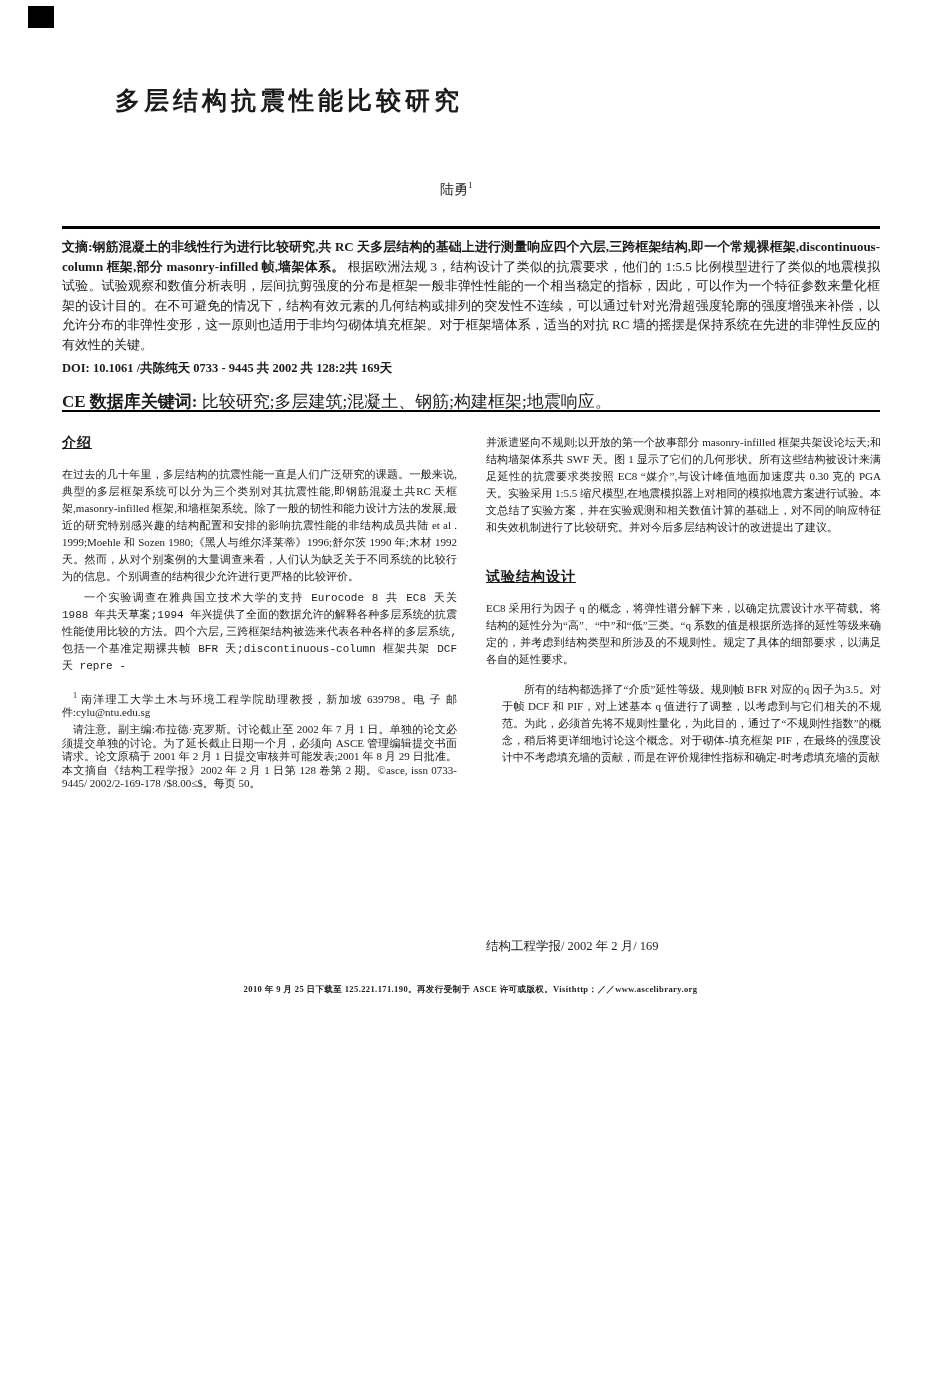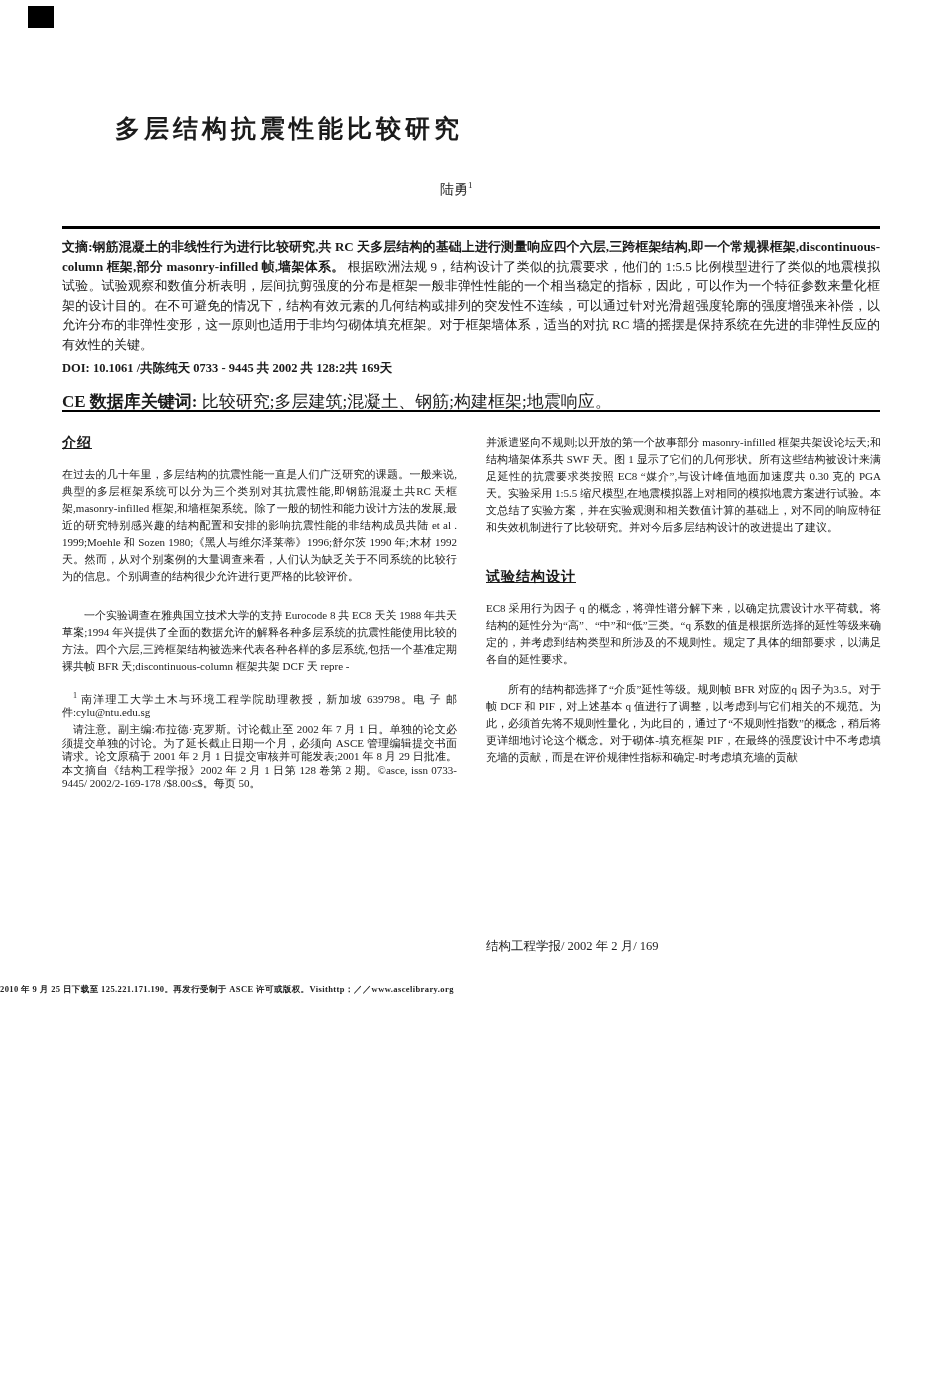--- a/index.html
+++ b/index.html
@@ -20,21 +20,21 @@
     background: #000;
   }
   .title-line {
     position: absolute;
     margin: 0;
     font-size: 25px;
     font-weight: bold;
     letter-spacing: 4px;
     white-space: nowrap;
   }
-  .title-line-1 { left: 115px; top: 112px; }
+  .title-line-1 { left: 115px; top: 84px; }
   .title-line-2 { left: 180px; top: 136px; }
   .author-line {
     position: absolute;
     left: 440px; top: 180px;
     font-size: 14px;
   }
   .author-line sup { font-size: 9px; }
   .rule {
     position: absolute;
     left: 62px;
@@ -83,22 +83,22 @@
     text-decoration: underline;
   }
   .design-heading { margin-top: 32px; }
   .body-para {
     margin: 0;
     font-size: 11px;
     line-height: 17px;
     text-align: justify;
   }
   .indent { text-indent: 2em; }
-  .para-gap { margin-top: 22px; }
-  .para-gap2 { margin-top: 13px; }
+  .para-gap { margin-top: 5px; font-family: Liberation Mono, monospace; }
+  .para-gap2 { margin-top: 13px; margin-left: 16px; }
   .footnote-block { margin-top: 14px; }
   .footnote {
     margin: 0;
     font-size: 11px;
     line-height: 13.4px;
     text-align: justify;
     text-indent: 1em;
   }
   .footnote sup { font-size: 8px; }
   .footnote.note { margin-top: 4px; }
@@ -106,21 +106,21 @@
     position: absolute;
     left: 486px; top: 938px;
     font-size: 12.5px;
     white-space: nowrap;
     text-align: center;
   }
   .download-notice {
     position: absolute;
     left: 0; top: 984px;
     width: 941px;
-    text-align: left;
+    text-align: center;
     font-size: 8.5px;
     font-weight: bold;
     letter-spacing: 0.4px;
     color: #222;
   }
 </style>
 </head>
 <body>
 
 <div class="page">
@@ -130,21 +130,21 @@
   <h1 class="title-line title-line-1">多层结构抗震性能比较研究</h1>
 
   <div class="author-line">
     <span>陆勇</span><sup>1</sup>
   </div>
 
   <div class="rule rule-1"></div>
 
   <p class="abstract-block">
     <span class="bold">文摘:钢筋混凝土的非线性行为进行比较研究,共 RC 天多层结构的基础上进行测量响应四个六层,三跨框架结构,即一个常规裸框架,discontinuous-column 框架,部分 masonry-infilled 帧,墙架体系。</span>
-    <span>根据欧洲法规 9，结构设计了类似的抗震要求，他们的 1:5.5 比例模型进行了类似的地震模拟试验。试验观察和数值分析表明，层间抗剪强度的分布是框架一般非弹性性能的一个相当稳定的指标，因此，可以作为一个特征参数来量化框架的设计目的。在不可避免的情况下，结构有效元素的几何结构或排列的突发性不连续，可以通过针对光滑超强度轮廓的强度增强来补偿，以允许分布的非弹性变形，这一原则也适用于非均匀砌体填充框架。对于框架墙体系，适当的对抗 RC 墙的摇摆是保持系统在先进的非弹性反应的有效性的关键。</span>
+    <span>根据欧洲法规 3，结构设计了类似的抗震要求，他们的 1:5.5 比例模型进行了类似的地震模拟试验。试验观察和数值分析表明，层间抗剪强度的分布是框架一般非弹性性能的一个相当稳定的指标，因此，可以作为一个特征参数来量化框架的设计目的。在不可避免的情况下，结构有效元素的几何结构或排列的突发性不连续，可以通过针对光滑超强度轮廓的强度增强来补偿，以允许分布的非弹性变形，这一原则也适用于非均匀砌体填充框架。对于框架墙体系，适当的对抗 RC 墙的摇摆是保持系统在先进的非弹性反应的有效性的关键。</span>
   </p>
 
   <p class="doi-line">DOI: 10.1061 /共陈纯天 0733 - 9445 共 2002 共 128:2共 169天</p>
 
   <p class="keywords-line">
     <span class="bold">CE 数据库关键词:</span>
     <span>比较研究;多层建筑;混凝土、钢筋;构建框架;地震响应。</span>
   </p>
 
   <div class="rule rule-2"></div>

